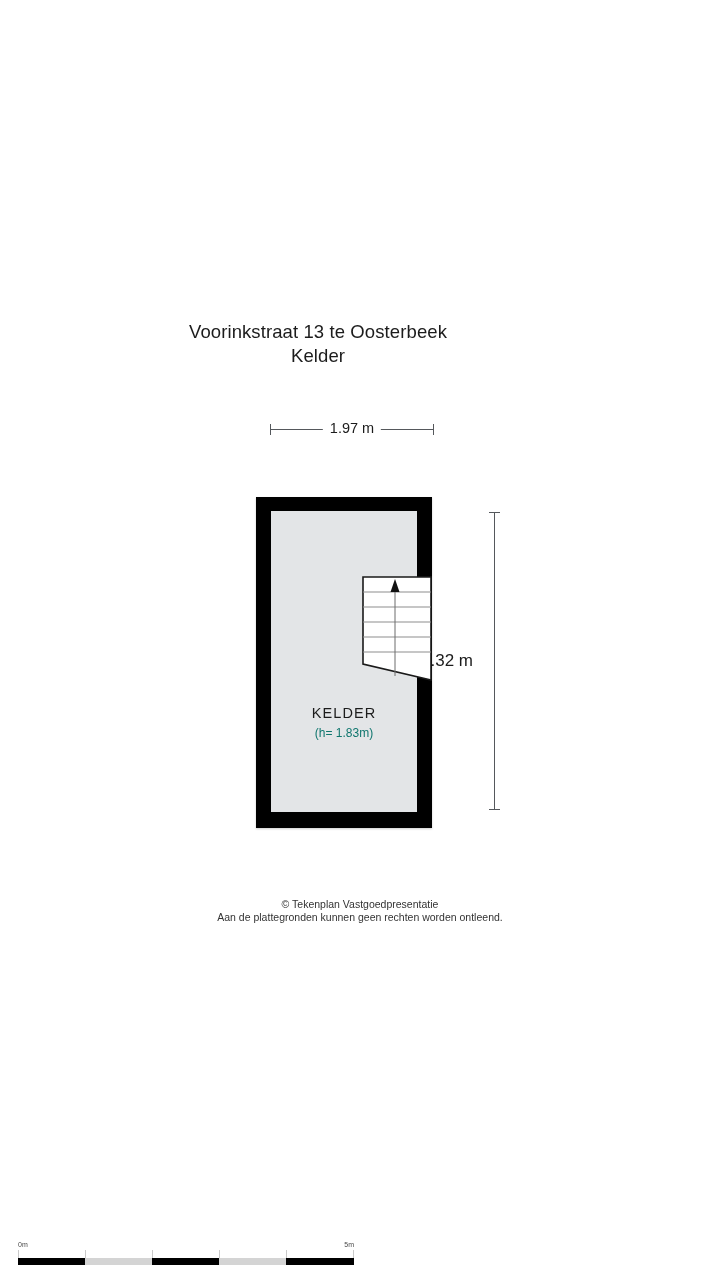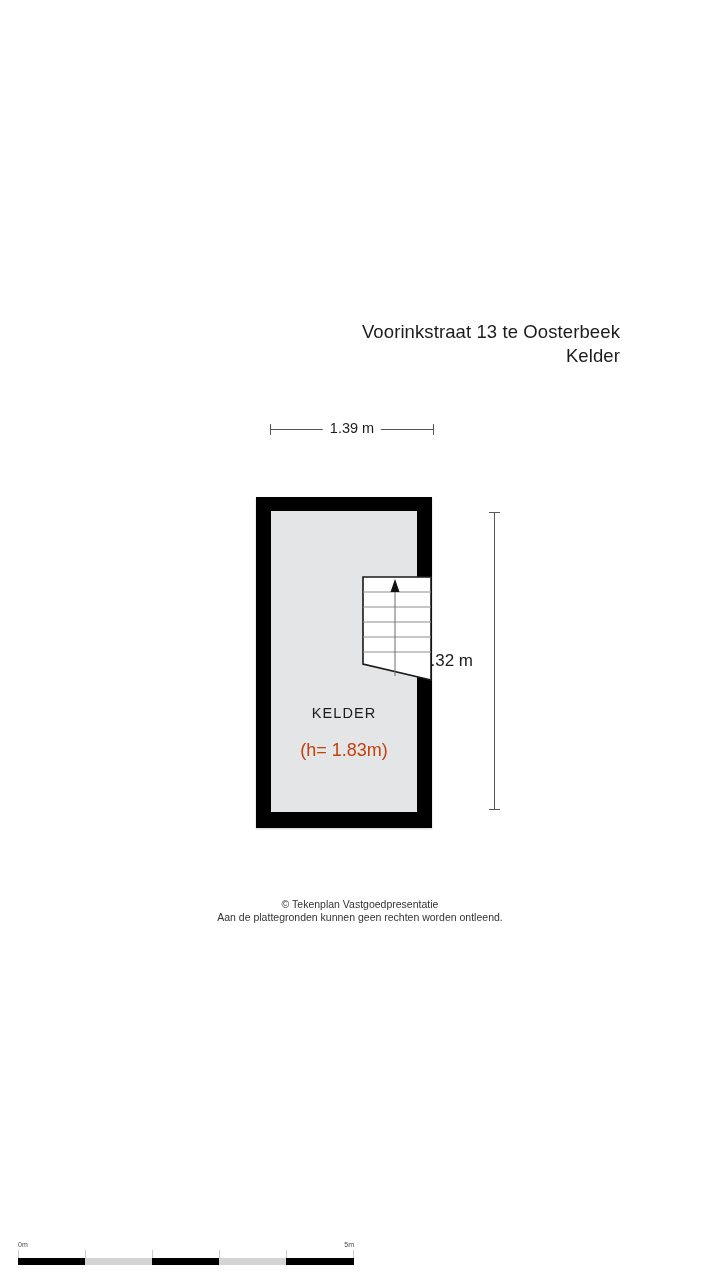--- a/index.html
+++ b/index.html
@@ -21,21 +21,22 @@
     position: absolute;
     inset: 0;
   }
 
   
   .title-block {
     position: absolute;
     left: 0;
     top: 320px;
     width: 620px;
-    text-align: right;
+    text-align: center;
+    padding-left: 8px;
   }
   .title-line1 {
     font-size: 18.5px;
     line-height: 24px;
     color: #1c1c1c;
     letter-spacing: 0.1px;
   }
   .title-line2 {
     font-size: 18.5px;
     line-height: 24px;
@@ -162,24 +163,24 @@
     top: 193px;
     text-align: center;
   }
   .room-name {
     font-size: 14.5px;
     line-height: 19px;
     letter-spacing: 1.1px;
     color: #1c1c1c;
   }
   .room-height {
-    font-size: 18px;
+    font-size: 12px;
     line-height: 18px;
-    color: #c2410c;
-    margin-top: 18px;
+    color: #0f766e;
+    margin-top: 1px;
   }
 
   
   .footer {
     position: absolute;
     left: 0;
     top: 898px;
     width: 720px;
     text-align: center;
   }
@@ -229,21 +230,21 @@
 
   <div class="title-block">
     <div class="title-line1">Voorinkstraat 13 te Oosterbeek</div>
     <div class="title-line2">Kelder</div>
   </div>
 
   <div class="dim-h">
     <div class="rule"></div>
     <div class="tick left"></div>
     <div class="tick right"></div>
-    <div class="dim-label">1.39 m</div>
+    <div class="dim-label">1.97 m</div>
   </div>
 
   <div class="dim-v">
     <div class="rule"></div>
     <div class="tick top"></div>
     <div class="tick bottom"></div>
     <div class="dim-label">4.32 m</div>
   </div>
 
   <div class="plan">

